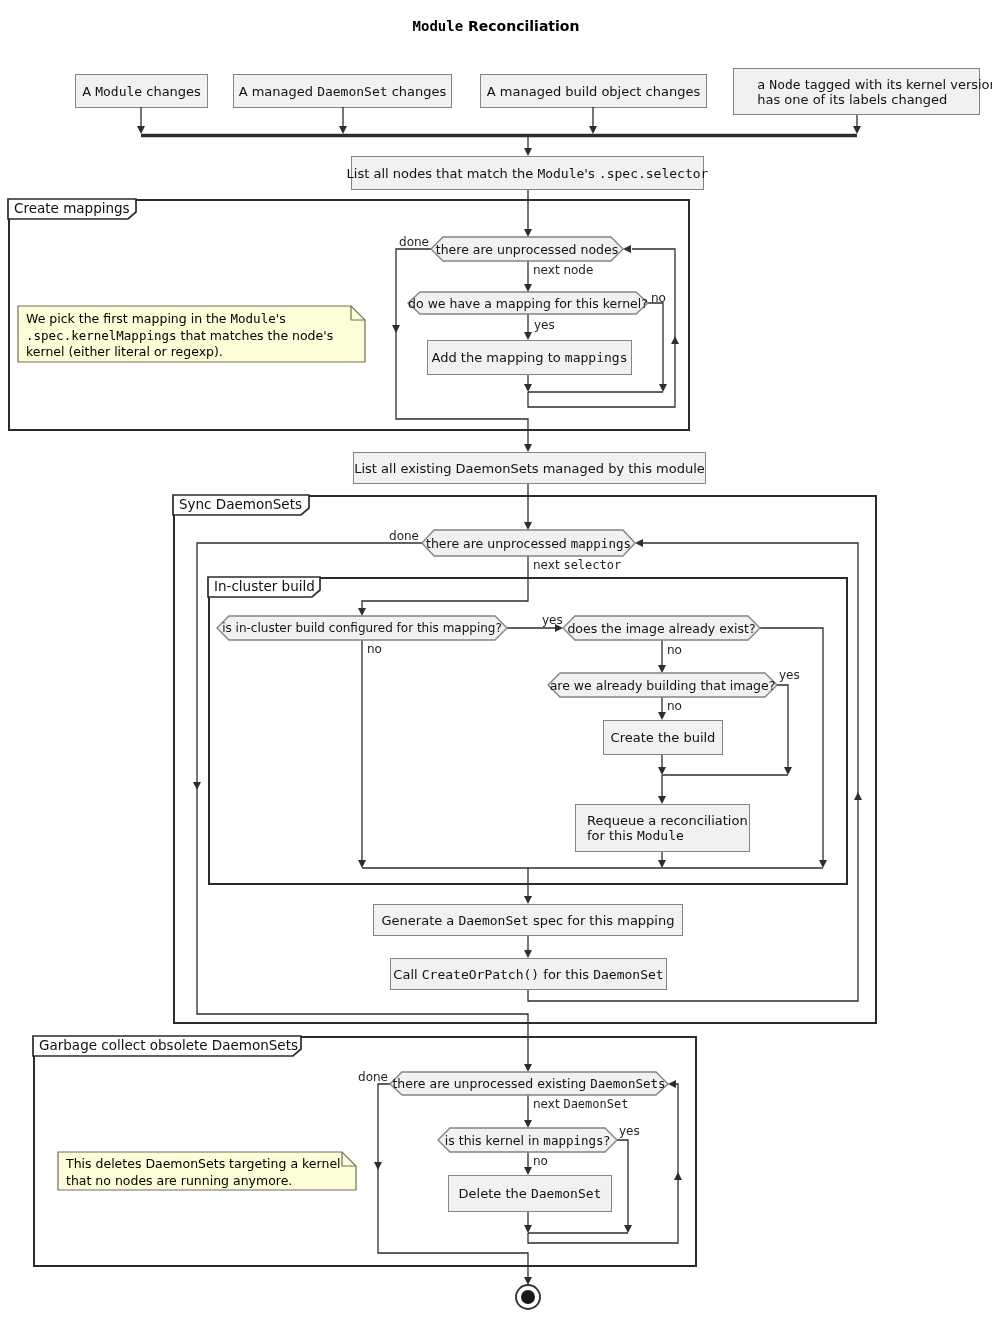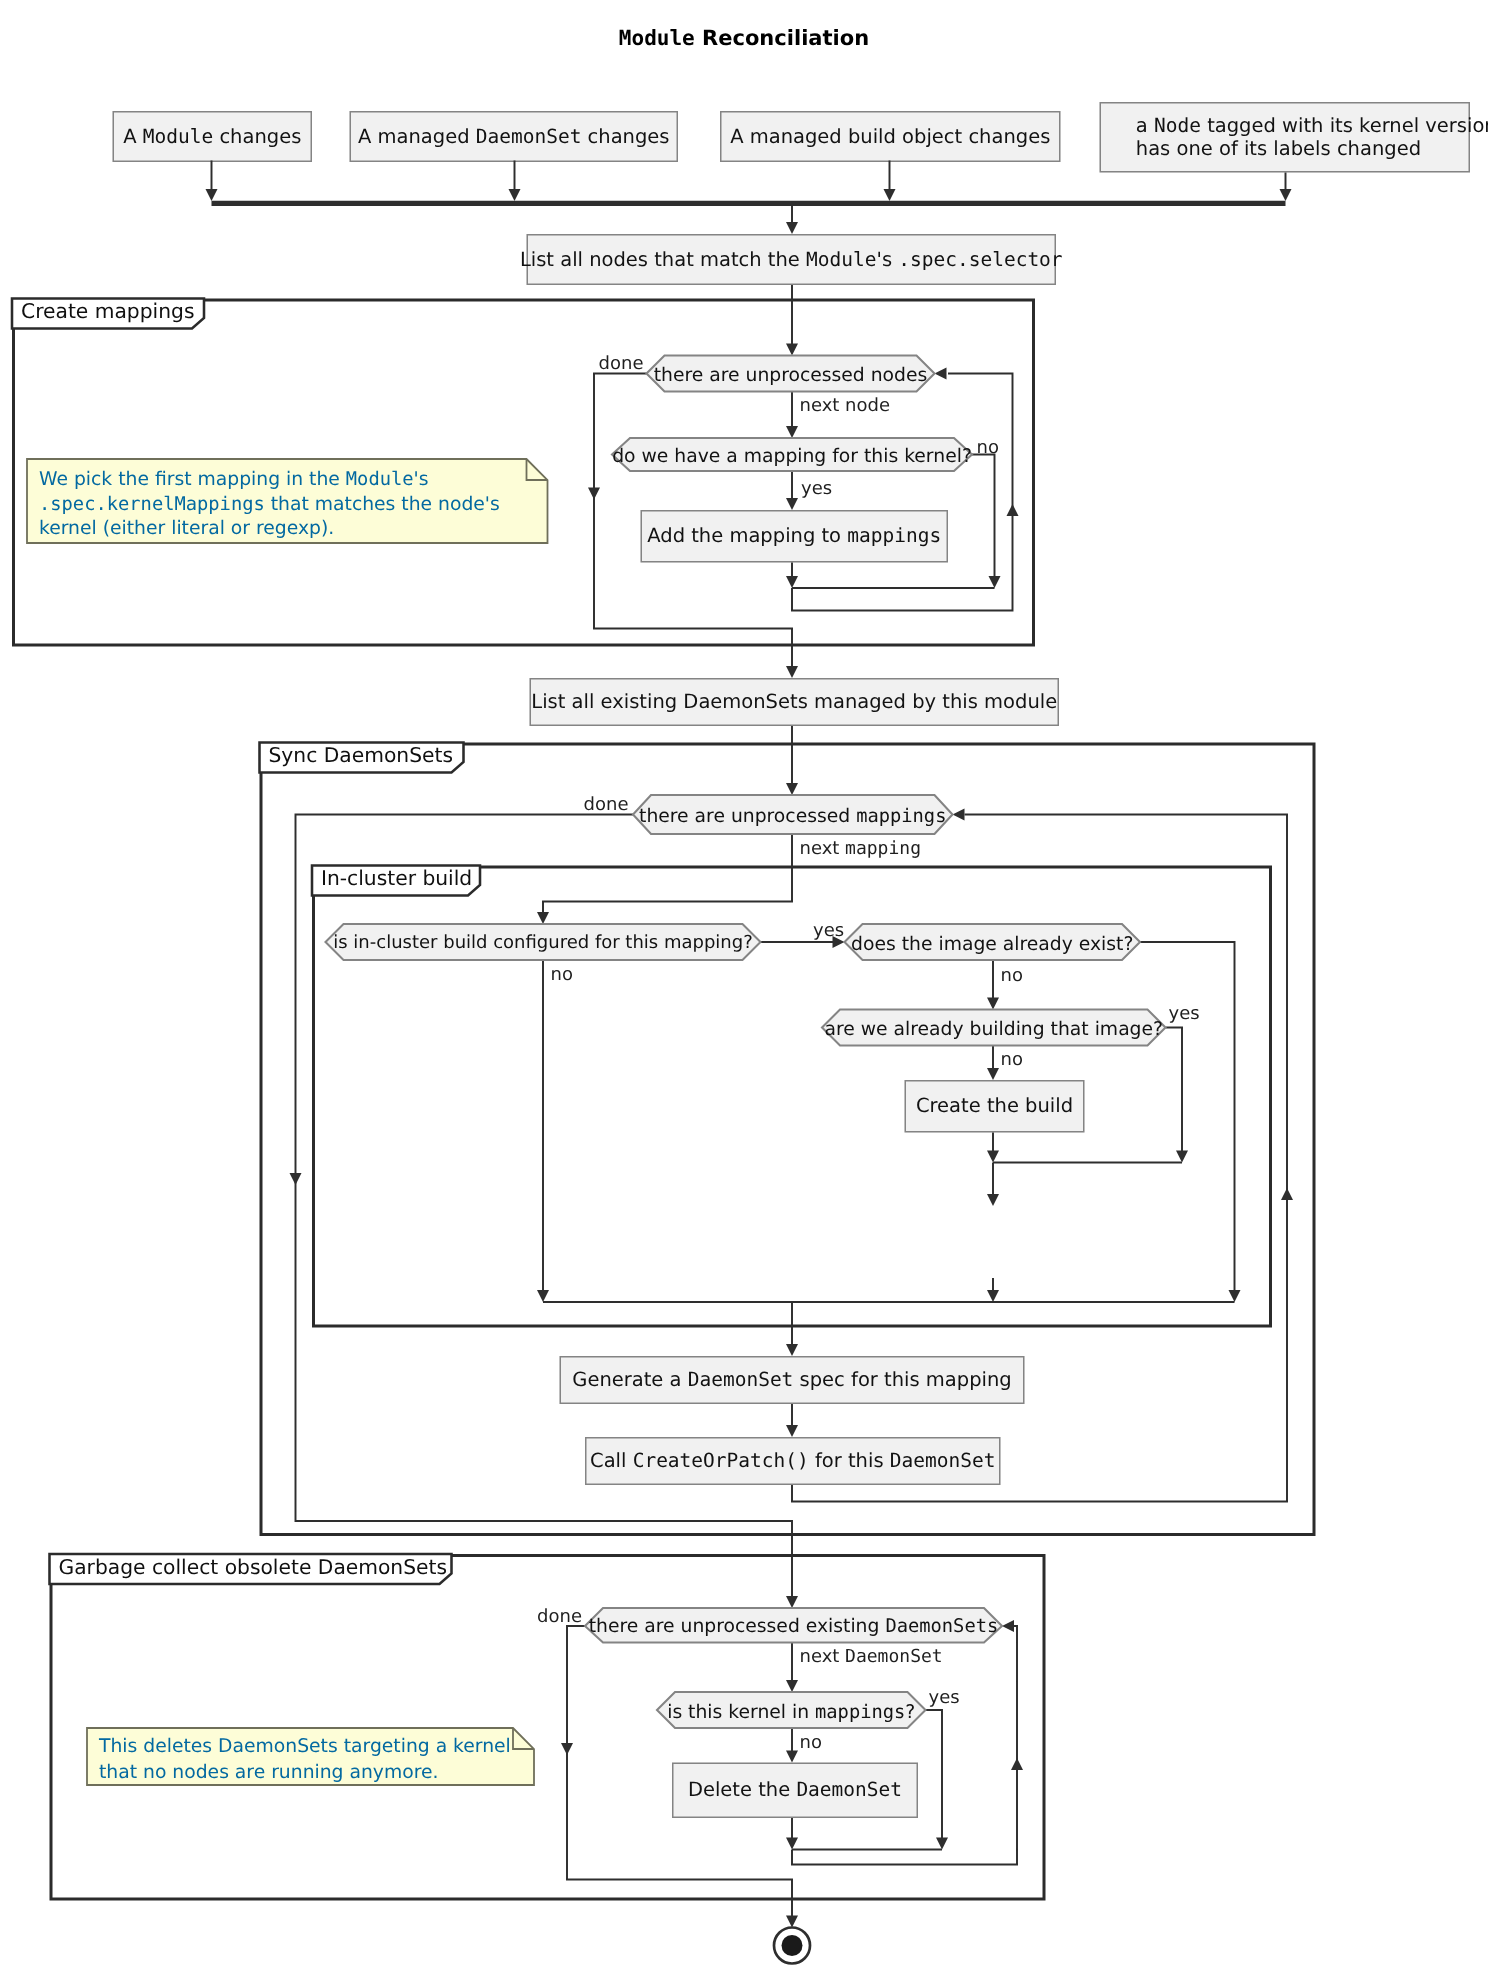--- a/index.html
+++ b/index.html
@@ -12,21 +12,21 @@
   .ptitle{position:absolute;font-size:13.5px;white-space:nowrap;color:#101010;z-index:6;}
   .node{position:absolute;box-sizing:border-box;background:#f1f1f1;
         border:1.5px solid #848484;border-radius:0;
         display:flex;align-items:center;justify-content:center;z-index:3;}
   .node .txt{white-space:nowrap;font-size:13px;color:#121212;}
   .node.ml .txt{text-align:left;}
   .hextext{position:absolute;display:flex;align-items:center;justify-content:center;z-index:5;}
   .hextext .txt{white-space:nowrap;font-size:12.5px;color:#121212;}
   .elabel{position:absolute;font-size:12px;white-space:nowrap;color:#1f1f1f;z-index:5;}
   .elabel.r{text-align:right;}
-  .ntext{position:absolute;z-index:5;font-size:12.5px;line-height:16.5px;white-space:nowrap;color:#0369a1;}
+  .ntext{position:absolute;z-index:5;font-size:12.5px;line-height:16.5px;white-space:nowrap;color:#000000;}
   svg#overlay{position:absolute;left:0;top:0;z-index:4;pointer-events:none;}
 </style>
 </head>
 <body>
 
 <div id="canvas">
 
   <div id="title"><span class="mono">Module</span><span> Reconciliation</span></div>
 
   <div class="ptn" style="left:8px;top:199px;width:682px;height:232px;"></div>
@@ -54,20 +54,26 @@
     <div class="txt"><span>List all nodes that match the </span><span class="mono">Module</span><span>'s </span><span class="mono">.spec.selector</span></div>
   </div>
   <div class="node" style="left:427px;top:340px;width:205px;height:35px;">
     <div class="txt"><span>Add the mapping to </span><span class="mono">mappings</span></div>
   </div>
   <div class="node" style="left:353px;top:452px;width:353px;height:32px;">
     <div class="txt"><span>List all existing DaemonSets managed by this module</span></div>
   </div>
   <div class="node" style="left:603px;top:720px;width:120px;height:35px;">
     <div class="txt"><span>Create the build</span></div>
+  </div>
+  <div class="node ml" style="left:575px;top:804px;width:175px;height:48px;padding-left:11px;justify-content:flex-start;">
+    <div class="txt">
+      <div><span>Requeue a reconciliation</span></div>
+      <div><span>for this </span><span class="mono">Module</span></div>
+    </div>
   </div>
   <div class="node" style="left:373px;top:904px;width:310px;height:32px;">
     <div class="txt"><span>Generate a </span><span class="mono">DaemonSet</span><span> spec for this mapping</span></div>
   </div>
   <div class="node" style="left:448px;top:1175px;width:164px;height:37px;">
     <div class="txt"><span>Delete the </span><span class="mono">DaemonSet</span></div>
   </div>
   <div class="node" style="left:390px;top:958px;width:277px;height:32px;">
     <div class="txt"><span>Call </span><span class="mono">CreateOrPatch()</span><span> for this </span><span class="mono">DaemonSet</span></div>
   </div>
@@ -184,21 +190,21 @@
   </div>
   <div class="hextext" style="left:438px;top:1128px;width:179px;height:24px;">
     <div class="txt"><span>is this kernel in </span><span class="mono">mappings</span><span>?</span></div>
   </div>
 
   <div class="elabel r" style="left:396px;top:235px;width:33px;">done</div>
   <div class="elabel" style="left:533px;top:263px;"><span>next node</span></div>
   <div class="elabel" style="left:651px;top:291px;">no</div>
   <div class="elabel" style="left:534px;top:318px;">yes</div>
   <div class="elabel r" style="left:386px;top:529px;width:33px;">done</div>
-  <div class="elabel" style="left:533px;top:558px;"><span>next </span><span class="mono">mapping</span></div>
+  <div class="elabel" style="left:533px;top:558px;"><span>next </span><span class="mono">selector</span></div>
   <div class="elabel" style="left:542px;top:613px;">yes</div>
   <div class="elabel" style="left:367px;top:642px;">no</div>
   <div class="elabel" style="left:667px;top:643px;">no</div>
   <div class="elabel" style="left:779px;top:668px;">yes</div>
   <div class="elabel" style="left:667px;top:699px;">no</div>
   <div class="elabel r" style="left:355px;top:1070px;width:33px;">done</div>
   <div class="elabel" style="left:533px;top:1097px;"><span>next </span><span class="mono">DaemonSet</span></div>
   <div class="elabel" style="left:619px;top:1124px;">yes</div>
   <div class="elabel" style="left:533px;top:1154px;">no</div>
 

